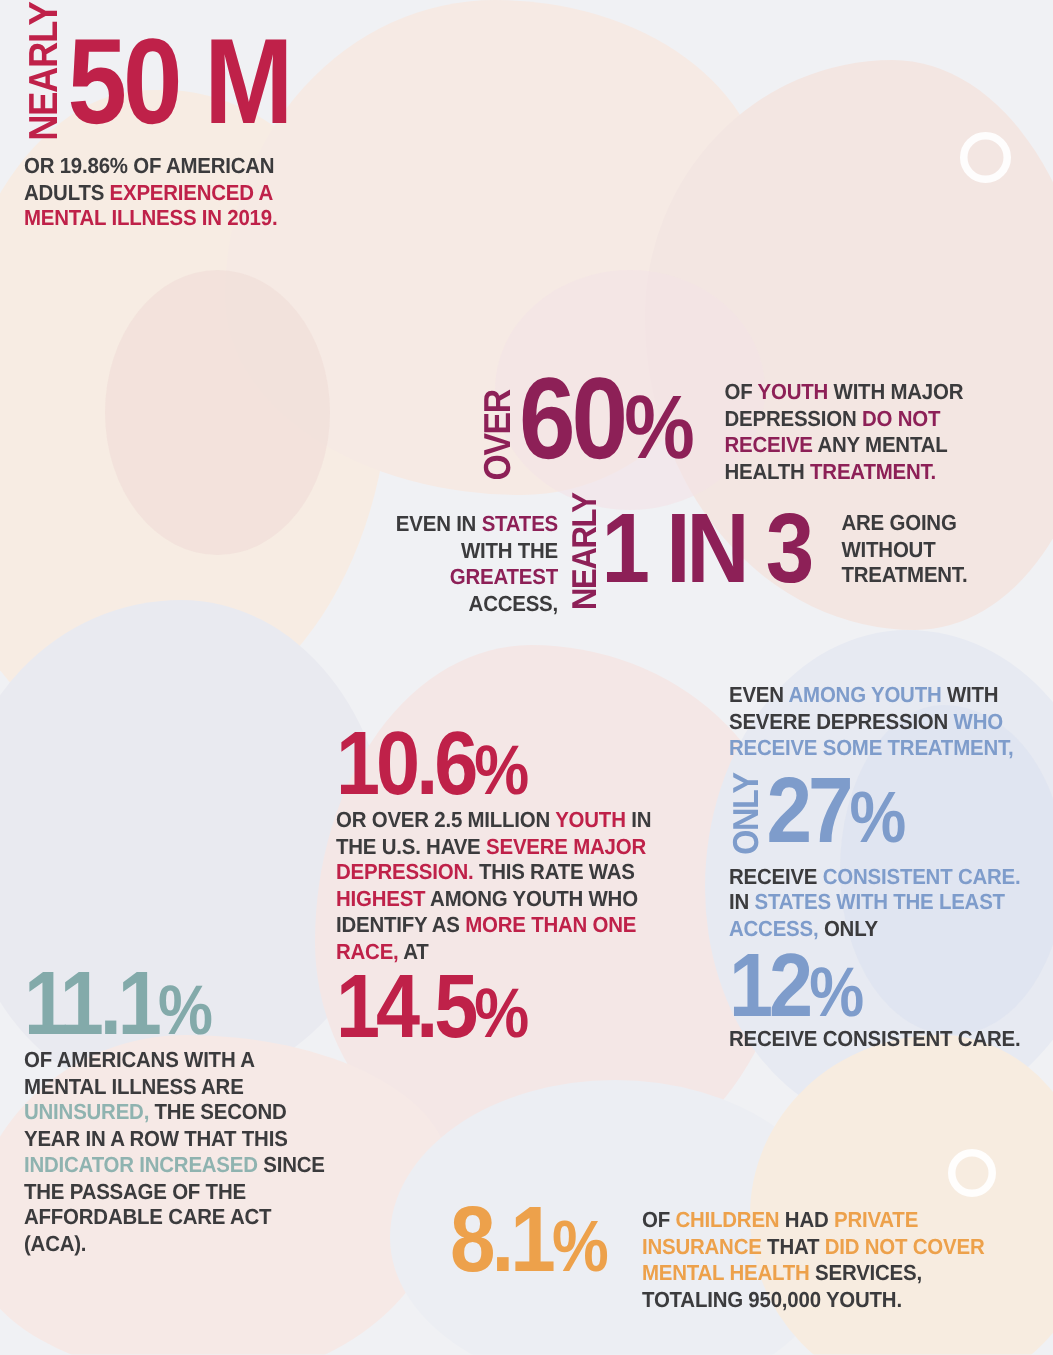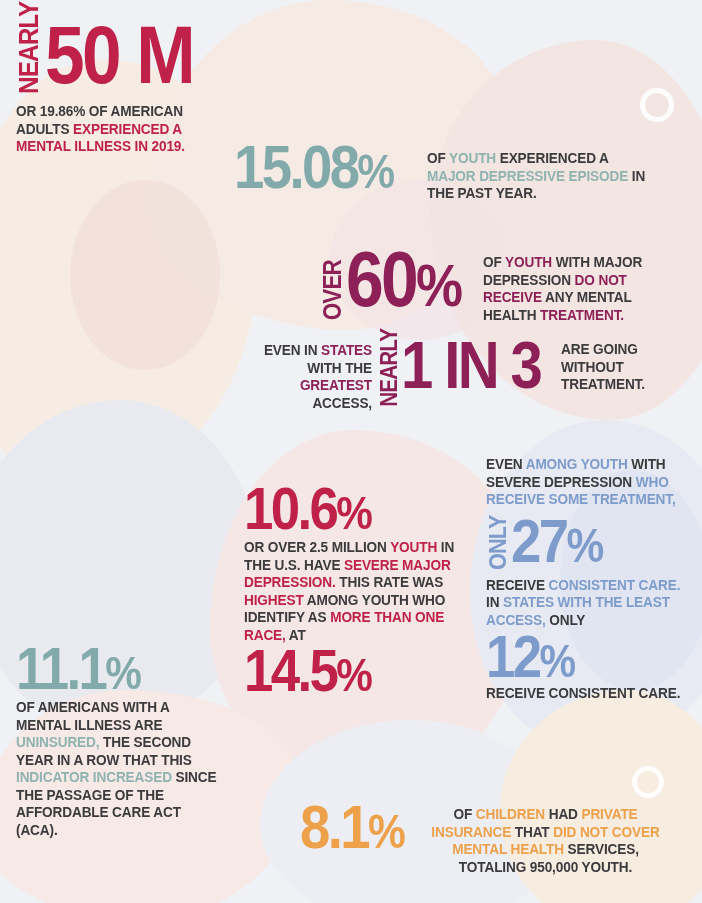--- a/index.html
+++ b/index.html
@@ -104,41 +104,37 @@
 
     <div class="blk" style="left:16px;top:16px;width:214px;">
       <div class="row" style="align-items:center;">
         <div class="vert c-crim" style="font-size:27px;height:82px;margin-right:2px;">NEARLY</div>
         <div class="big c-crim" style="font-size:81px;margin-top:-4px;">50 M</div>
       </div>
       <div class="body" style="margin-top:5px;width:225px;"><span class="c-gray">OR 19.86% OF AMERICAN </span><span class="c-gray">ADULTS </span><span class="c-crim">EXPERIENCED A MENTAL ILLNESS IN 2019.</span></div>
     </div>
 
 
-    <div class="blk row" style="left:234px;top:142px;width:462px;">
-      <div class="big c-teal" style="font-size:62px;"><span>15.08</span><span class="pct">%</span></div>
-      <div class="body" style="margin-left:12px;width:244px;padding-top:8px;"><span class="c-gray">OF </span><span class="c-teal-d">YOUTH </span><span class="c-gray">EXPERIENCED A </span><span class="c-teal-d">MAJOR DEPRESSIVE EPISODE </span><span class="c-gray">IN THE PAST YEAR.</span></div>
-    </div>
 
 
     <div class="blk row" style="left:320px;top:248px;width:380px;">
       <div class="vert c-plum" style="font-size:25px;height:74px;margin-right:1px;margin-top:2px;">OVER</div>
       <div class="big c-plum" style="font-size:77px;"><span>60</span><span class="pct">%</span></div>
       <div class="body" style="margin-left:6px;width:196px;padding-top:6px;"><span class="c-gray">OF </span><span class="c-plum">YOUTH </span><span class="c-gray">WITH MAJOR DEPRESSION </span><span class="c-plum">DO NOT RECEIVE </span><span class="c-gray">ANY MENTAL HEALTH </span><span class="c-plum">TREATMENT.</span></div>
     </div>
 
     <div class="blk row" style="left:250px;top:338px;width:450px;align-items:flex-start;">
       <div class="body r" style="width:122px;padding-top:4px;"><span class="c-gray">EVEN IN </span><span class="c-plum">STATES </span><span class="c-gray">WITH THE </span><span class="c-plum">GREATEST </span><span class="c-gray">ACCESS,</span></div>
       <div class="vert c-plum" style="font-size:23px;height:66px;margin-left:6px;margin-top:6px;">NEARLY</div>
       <div class="big c-plum" style="font-size:66px;margin-left:0px;">1 IN 3</div>
       <div class="body" style="margin-left:2px;width:104px;padding-top:3px;">ARE GOING WITHOUT TREATMENT.</div>
     </div>
 
 
-    <div class="blk" style="left:244px;top:484px;width:248px;">
+    <div class="blk" style="left:224px;top:484px;width:248px;">
       <div class="big c-crim" style="font-size:60px;"><span>10.6</span><span class="pct">%</span></div>
       <div class="body" style="margin-top:6px;width:252px;"><span class="c-gray">OR OVER 2.5 MILLION </span><span class="c-crim">YOUTH </span><span class="c-gray">IN THE U.S. HAVE </span><span class="c-crim">SEVERE MAJOR DEPRESSION. </span><span class="c-gray">THIS RATE WAS </span><span class="c-crim">HIGHEST </span><span class="c-gray">AMONG YOUTH WHO IDENTIFY AS </span><span class="c-crim">MORE THAN ONE RACE, </span><span class="c-gray">AT</span></div>
       <div class="big c-crim" style="font-size:60px;margin-top:2px;"><span>14.5</span><span class="pct">%</span></div>
     </div>
 
     <div class="blk" style="left:486px;top:456px;width:210px;">
       <div class="body" style="width:220px;"><span class="c-gray">EVEN </span><span class="c-lblue">AMONG YOUTH </span><span class="c-gray">WITH SEVERE DEPRESSION </span><span class="c-lblue">WHO RECEIVE SOME TREATMENT,</span></div>
       <div class="row" style="align-items:center;margin-top:2px;">
         <div class="vert c-lblue" style="font-size:24px;height:62px;margin-right:1px;">ONLY</div>
         <div class="big c-lblue" style="font-size:62px;"><span>27</span><span class="pct">%</span></div>
@@ -146,19 +142,19 @@
       <div class="body" style="margin-top:4px;width:222px;"><span class="c-gray">RECEIVE </span><span class="c-lblue">CONSISTENT CARE. </span><span class="c-gray">IN </span><span class="c-lblue">STATES WITH THE LEAST ACCESS, </span><span class="c-gray">ONLY</span></div>
       <div class="big c-lblue" style="font-size:60px;margin-top:3px;"><span>12</span><span class="pct">%</span></div>
       <div class="body" style="margin-top:4px;width:220px;">RECEIVE CONSISTENT CARE.</div>
     </div>
 
     <div class="blk" style="left:16px;top:644px;width:215px;">
       <div class="big c-teal" style="font-size:60px;"><span>11.1</span><span class="pct">%</span></div>
       <div class="body" style="margin-top:6px;width:222px;"><span class="c-gray">OF AMERICANS WITH A MENTAL ILLNESS ARE </span><span class="c-teal-d">UNINSURED, </span><span class="c-gray">THE SECOND YEAR IN A ROW THAT THIS </span><span class="c-teal-d">INDICATOR INCREASED </span><span class="c-gray">SINCE THE PASSAGE OF THE AFFORDABLE CARE ACT (ACA).</span></div>
     </div>
 
-    <div class="blk row" style="left:300px;top:802px;width:398px;text-align:center;">
+    <div class="blk row" style="left:300px;top:802px;width:398px;">
       <div class="big c-orng" style="font-size:62px;"><span>8.1</span><span class="pct">%</span></div>
       <div class="body" style="margin-left:10px;width:250px;padding-top:4px;"><span class="c-gray">OF </span><span class="c-orng">CHILDREN </span><span class="c-gray">HAD </span><span class="c-orng">PRIVATE INSURANCE </span><span class="c-gray">THAT </span><span class="c-orng">DID NOT COVER MENTAL HEALTH </span><span class="c-gray">SERVICES, TOTALING 950,000 YOUTH.</span></div>
     </div>
 
   </div>
 </div>
 
 </body></html>

